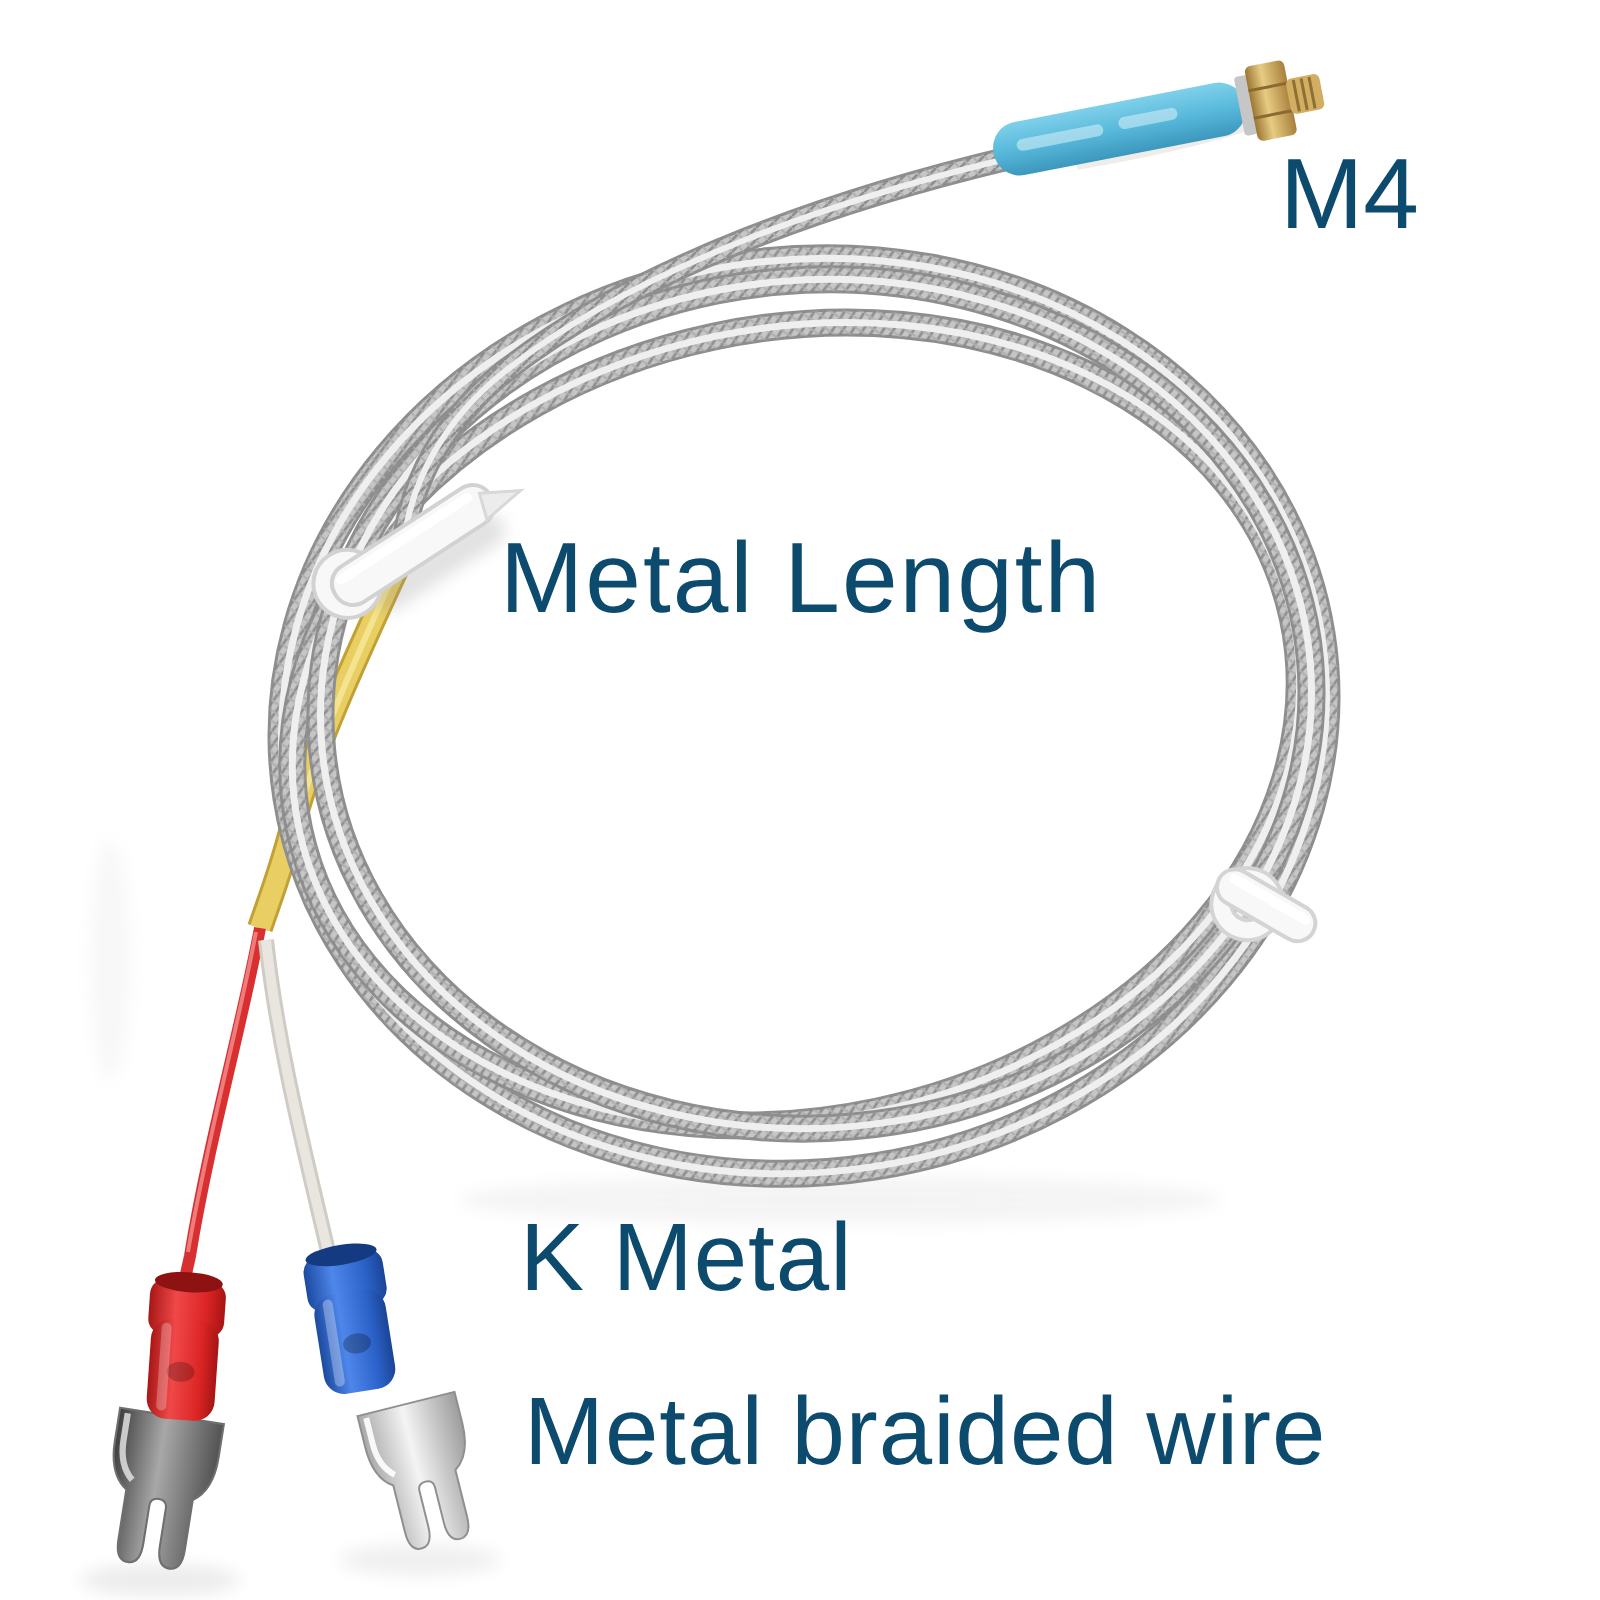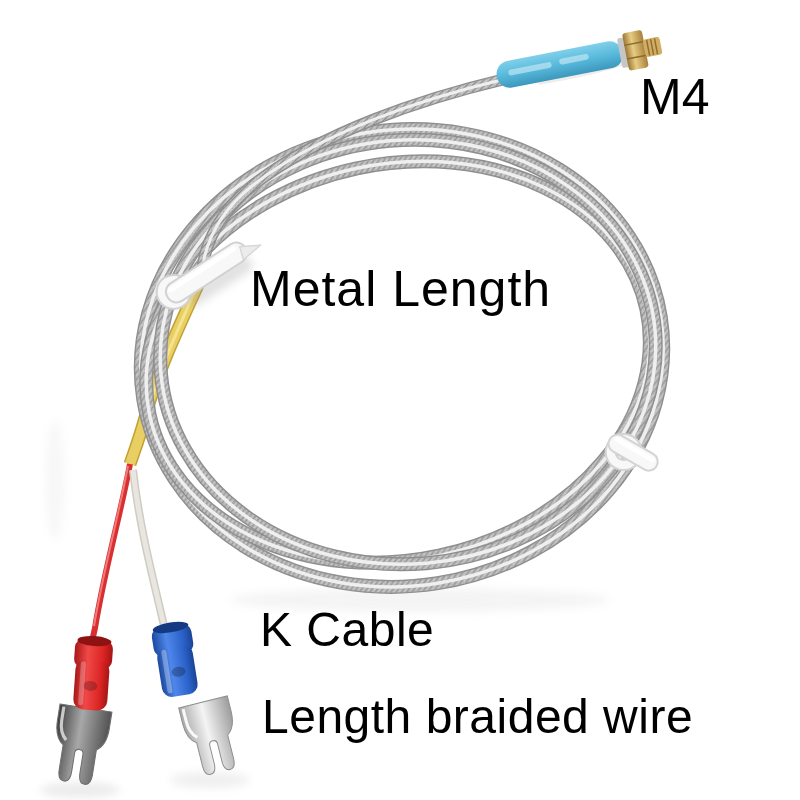--- a/index.html
+++ b/index.html
@@ -1,19 +1,19 @@
 <!DOCTYPE html>
 <html><head>
 <meta charset="utf-8">
 <style>
   html,body{margin:0;padding:0;background:#ffffff;}
   .stage{position:relative;width:800px;height:800px;background:#ffffff;overflow:hidden;
          font-family:"Liberation Sans", sans-serif;}
   .stage svg{position:absolute;left:0;top:0;}
-  .lbl{position:absolute;color:#000000;line-height:1;white-space:nowrap;
+  .lbl{position:absolute;color:#0c4a6e;line-height:1;white-space:nowrap;
        font-family:"Liberation Sans", sans-serif;font-weight:400;}
   .lbl-m4{left:640px;top:72px;font-size:50px;}
   .lbl-cable{left:250px;top:264px;font-size:50px;letter-spacing:1px;}
   .lbl-ktype{left:260px;top:606px;font-size:48px;letter-spacing:.5px;}
   .lbl-braided{left:262px;top:693px;font-size:48px;letter-spacing:.5px;}
   .braid-dark{fill:none;stroke:#8e8e8e;stroke-width:14;}
   .braid-base{fill:none;stroke:#c6c6c6;stroke-width:11;}
   .braid-hatch{fill:none;stroke:url(#hatch);stroke-width:12;opacity:.85;}
   .braid-hi{fill:none;stroke:#efefef;stroke-width:3.5;}
   .braid-dark.thin{stroke-width:12;}
@@ -180,16 +180,16 @@
   <g transform="translate(630,452) rotate(18)">
     <circle cx="-6" cy="2" r="13" fill="none" stroke="#d4d4d4" stroke-width="12"></circle>
     <circle cx="-6" cy="2" r="13" fill="none" stroke="#f8f8f8" stroke-width="8"></circle>
     <rect x="-24" y="-10" width="54" height="18" rx="9" fill="#f8f8f8" stroke="#d4d4d4" stroke-width="2" transform="rotate(12)"></rect>
     <rect x="-20" y="-7" width="46" height="5" rx="2.5" fill="#ffffff" transform="rotate(12)"></rect>
   </g>
 </svg>
 
 <div class="lbl lbl-m4">M4</div>
 <div class="lbl lbl-cable">Metal Length</div>
-<div class="lbl lbl-ktype">K Cable</div>
-<div class="lbl lbl-braided">Length braided wire</div>
+<div class="lbl lbl-ktype">K Metal</div>
+<div class="lbl lbl-braided">Metal braided wire</div>
 
 </div>
 
 </body></html>

